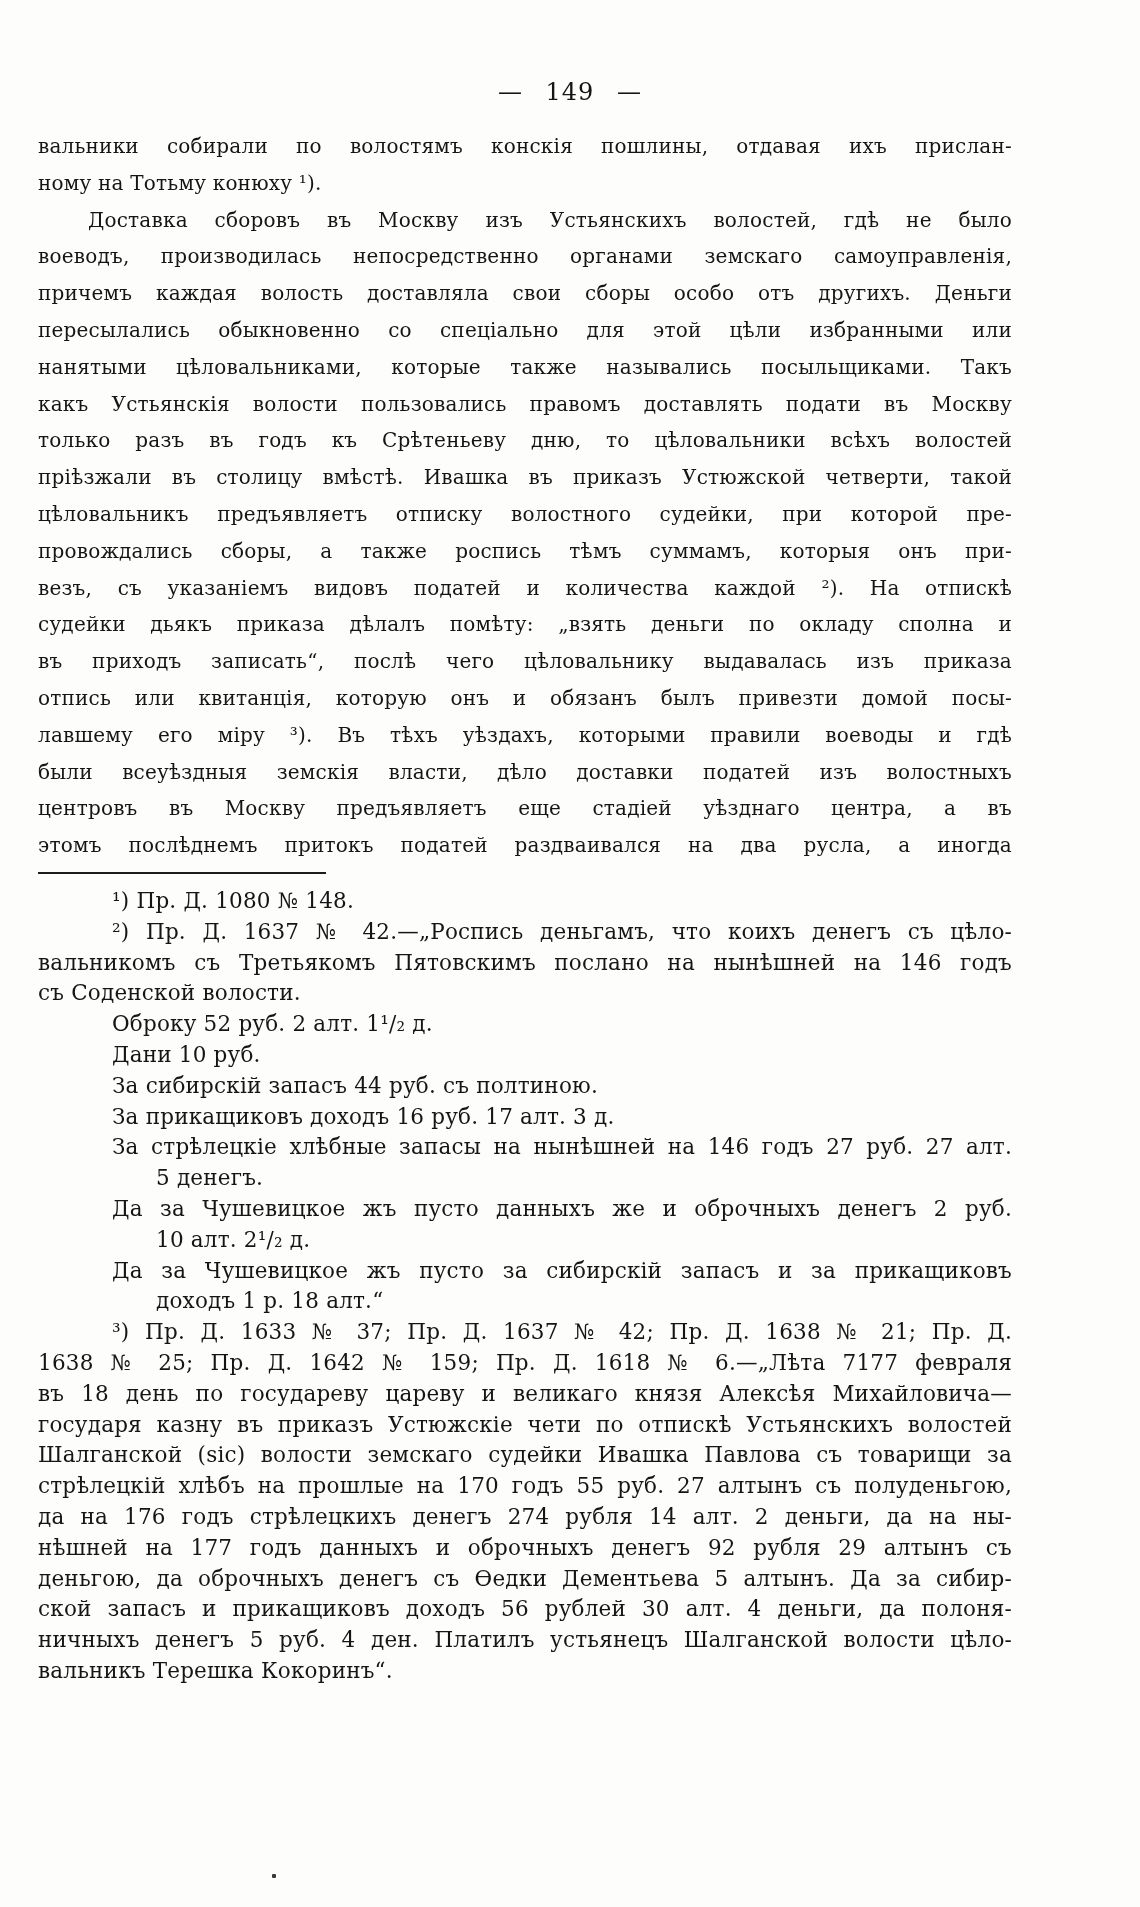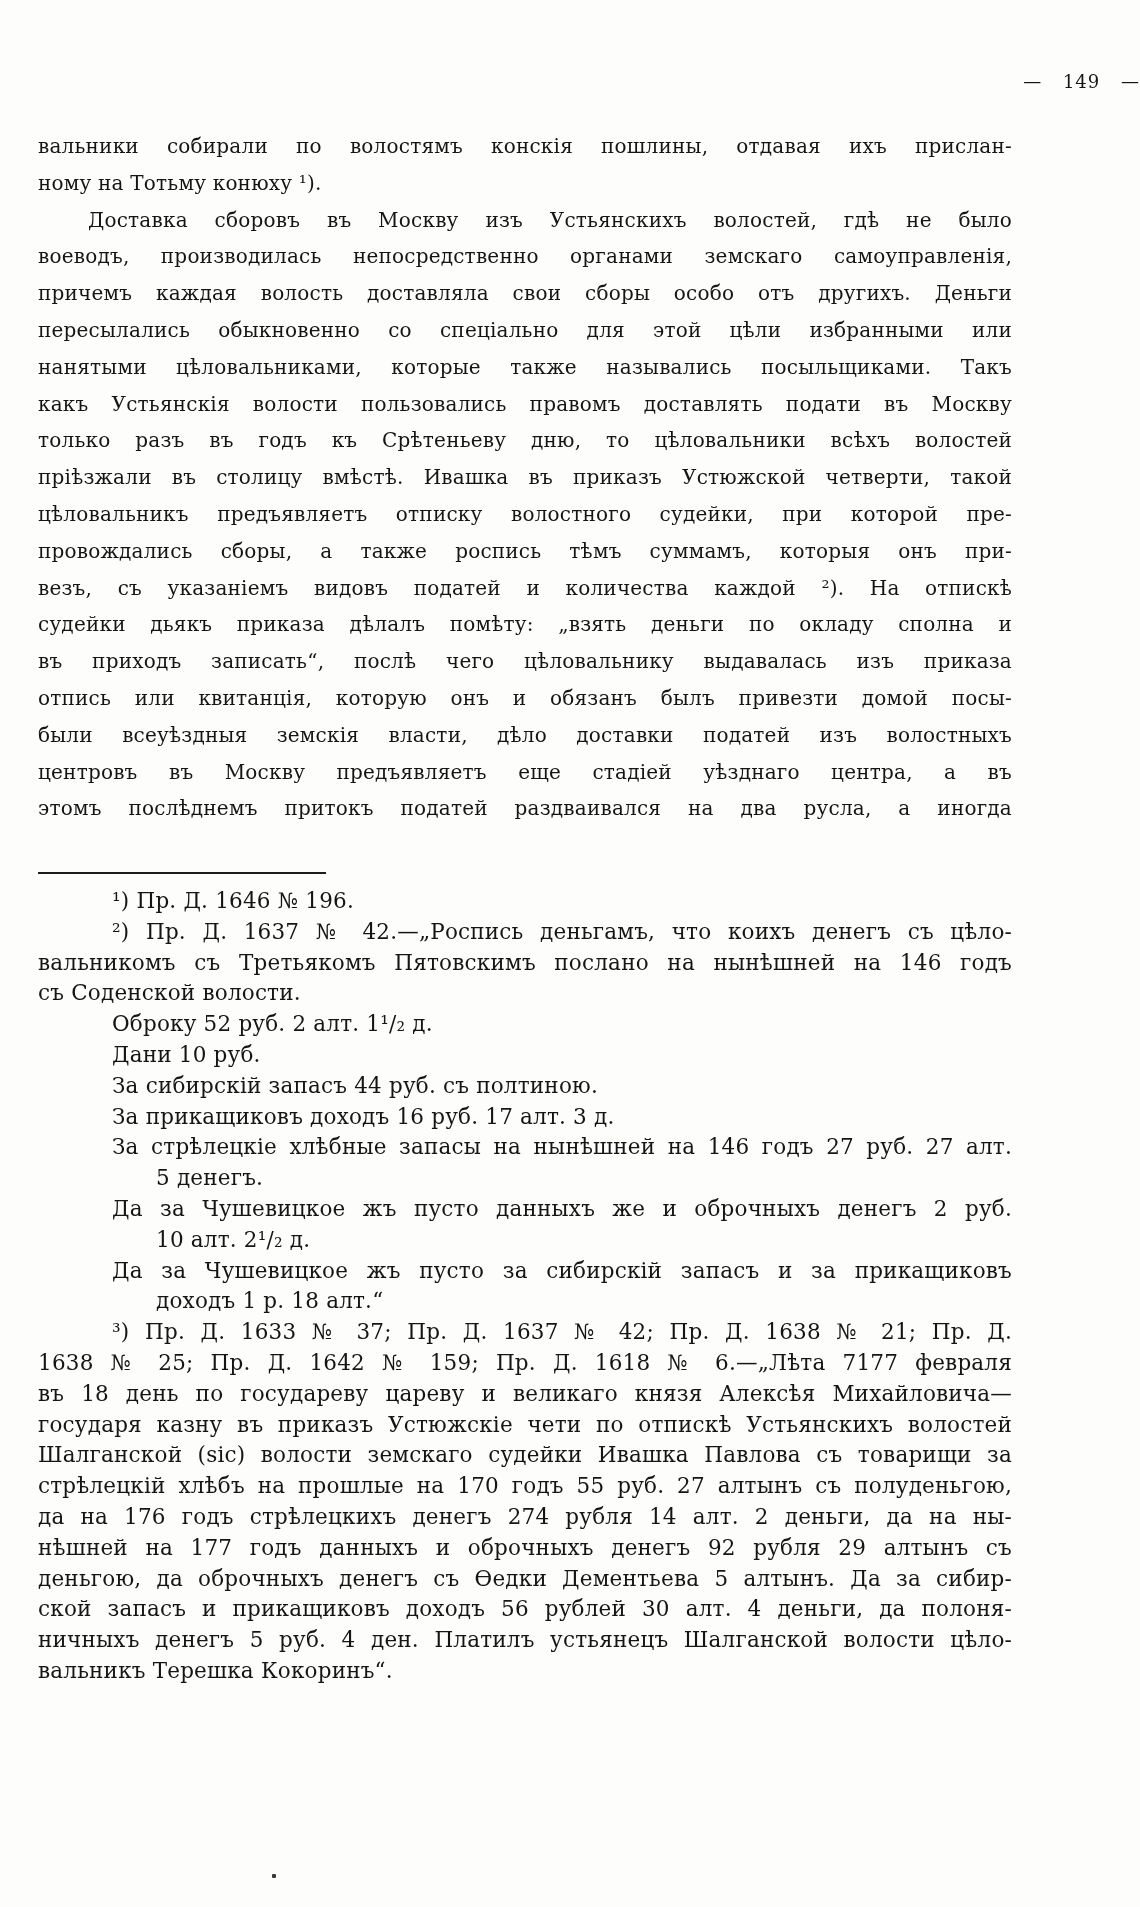--- a/index.html
+++ b/index.html
@@ -7,23 +7,23 @@
     position: relative;
     width: 1140px;
     height: 1907px;
     background: #fdfdfc;
     color: #151515;
     font-family: "DejaVu Serif", serif;
     overflow: hidden;
   }
   .header {
     position: absolute;
-    top: 71px; left: 0; width: 100%;
-    text-align: right;
-    font-size: 18px;
+    top: 78px; left: 0; width: 100%;
+    text-align: center;
+    font-size: 24px;
     word-spacing: 14px;
     letter-spacing: 1px;
   }
   .content {
     position: absolute;
     left: 38px; top: 128px; width: 974px;
   }
   .bl {
     font-size: 20px;
     line-height: 36.8px;
@@ -74,29 +74,30 @@
     <div class="bl j">нанятыми цѣловальниками, которые также назывались посыльщиками. Такъ</div>
     <div class="bl j">какъ Устьянскія волости пользовались правомъ доставлять подати въ Москву</div>
     <div class="bl j">только разъ въ годъ къ Срѣтеньеву дню, то цѣловальники всѣхъ волостей</div>
     <div class="bl j">пріѣзжали въ столицу вмѣстѣ. Ивашка въ приказъ Устюжской четверти, такой</div>
     <div class="bl j">цѣловальникъ предъявляетъ отписку волостного судейки, при которой пре-</div>
     <div class="bl j">провождались сборы, а также роспись тѣмъ суммамъ, которыя онъ при-</div>
     <div class="bl j">везъ, съ указаніемъ видовъ податей и количества каждой ²). На отпискѣ</div>
     <div class="bl j">судейки дьякъ приказа дѣлалъ помѣту: „взять деньги по окладу сполна и</div>
     <div class="bl j">въ приходъ записать“, послѣ чего цѣловальнику выдавалась изъ приказа</div>
     <div class="bl j">отпись или квитанція, которую онъ и обязанъ былъ привезти домой посы-</div>
+    <div class="bl j">лавшему его міру ³). Въ тѣхъ уѣздахъ, которыми правили воеводы и гдѣ</div>
     <div class="bl j">были всеуѣздныя земскія власти, дѣло доставки податей изъ волостныхъ</div>
     <div class="bl j">центровъ въ Москву предъявляетъ еще стадіей уѣзднаго центра, а въ</div>
     <div class="bl j">этомъ послѣднемъ притокъ податей раздваивался на два русла, а иногда</div>
   </div>
 
   <div class="rule"></div>
 
   <div class="fnotes">
-    <div class="fl l f-ind">¹) Пр. Д. 1646 № 196.</div>
+    <div class="fl l f-ind">¹) Пр. Д. 1080 № 148.</div>
 
     <div class="fl j f-ind">²) Пр. Д. 1637 № 42.—„Роспись деньгамъ, что коихъ денегъ съ цѣло-</div>
     <div class="fl j">вальникомъ съ Третьякомъ Пятовскимъ послано на нынѣшней на 146 годъ</div>
     <div class="fl l">съ Соденской волости.</div>
 
     <div class="fl l f-ind">Оброку 52 руб. 2 алт. 1¹/₂ д.</div>
     <div class="fl l f-ind">Дани 10 руб.</div>
     <div class="fl l f-ind">За сибирскій запасъ 44 руб. съ полтиною.</div>
     <div class="fl l f-ind">За прикащиковъ доходъ 16 руб. 17 алт. 3 д.</div>
     <div class="fl j f-ind">За стрѣлецкіе хлѣбные запасы на нынѣшней на 146 годъ 27 руб. 27 алт.</div>

